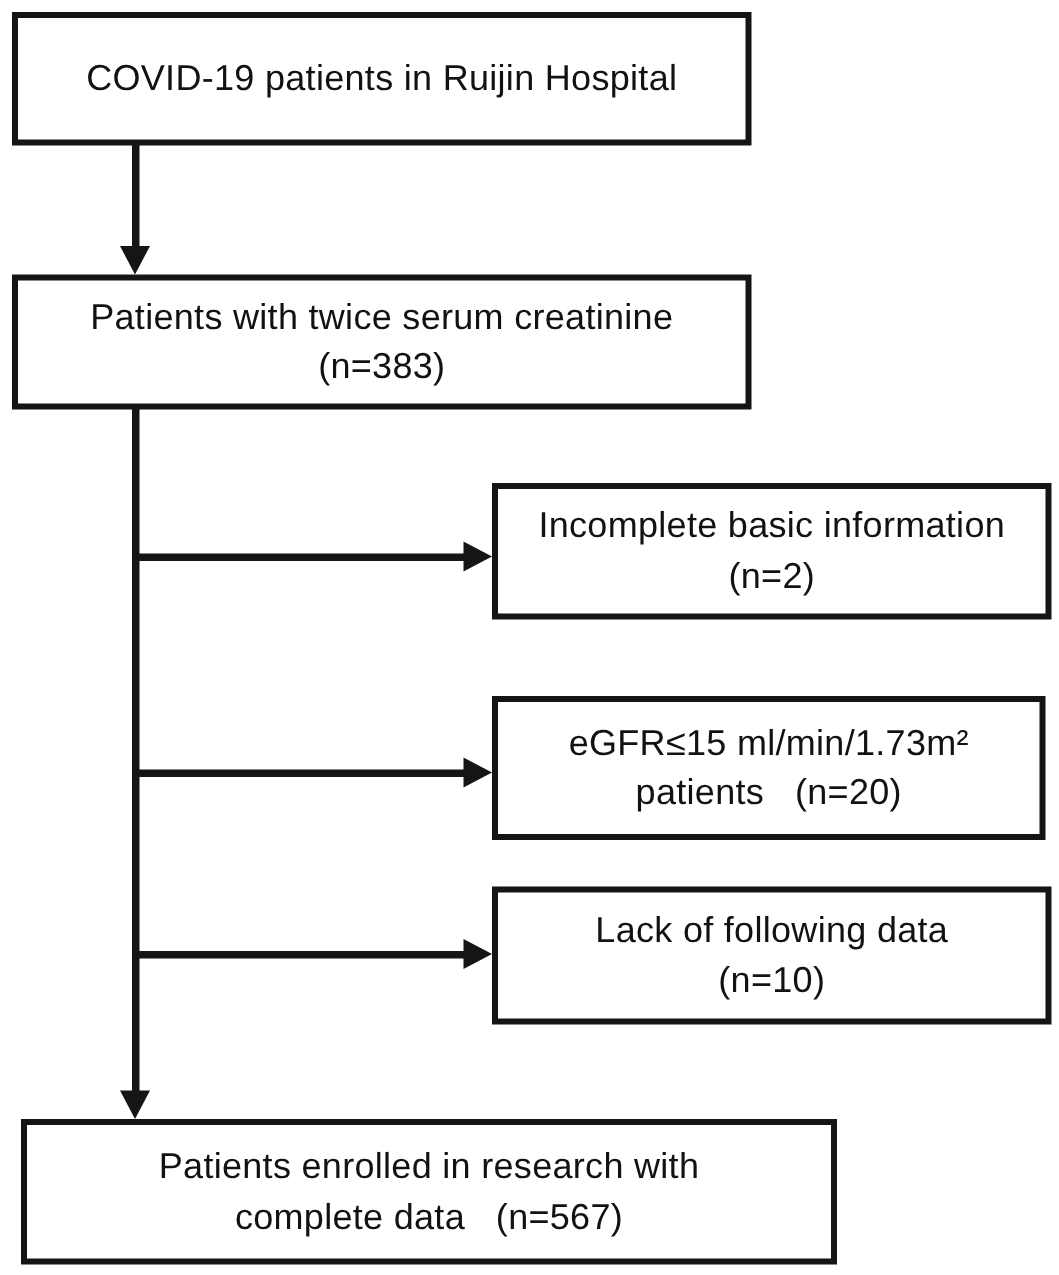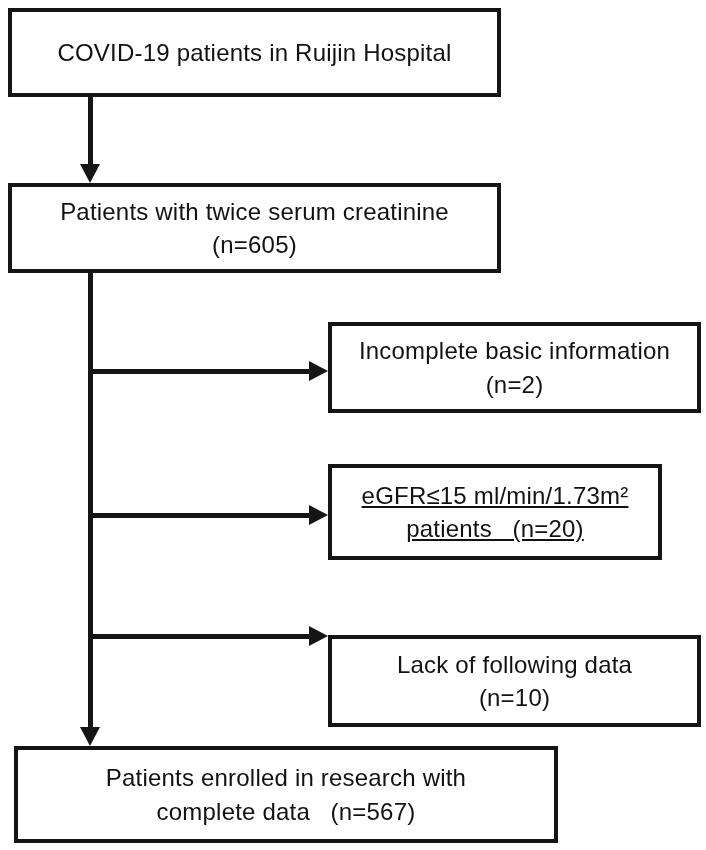--- a/index.html
+++ b/index.html
@@ -24,22 +24,22 @@
     text-align: center;
     font-size: 24px;
     line-height: 1.38;
     letter-spacing: 0.2px;
   }
   .box span { display: block; white-space: pre; }
 
   .box-initial { left: 8px;   top: 8px;   width: 493px; height: 89px; }
   .box-twice   { left: 8px;   top: 183px; width: 493px; height: 90px; }
   .box-excl1   { left: 328px; top: 322px; width: 373px; height: 91px; }
-  .box-excl2   { left: 328px; top: 464px; width: 334px; height: 96px; text-decoration: underline; }
-  .box-excl3   { left: 328px; top: 591px; width: 373px; height: 92px; margin-top: 44px; }
+  .box-excl2   { left: 328px; top: 464px; width: 369px; height: 96px; }
+  .box-excl3   { left: 328px; top: 591px; width: 373px; height: 92px; }
   .box-final   { left: 14px;  top: 746px; width: 544px; height: 97px; }
 
   .connector { position: absolute; background: #151515; }
   .v1 { left: 88px; top: 96px;  width: 5px;  height: 70px; }
   .v2 { left: 88px; top: 272px; width: 5px;  height: 456px; }
   .h1 { left: 88px; top: 369px; width: 222px; height: 5px; }
   .h2 { left: 88px; top: 513px; width: 222px; height: 5px; }
   .h3 { left: 88px; top: 634px; width: 222px; height: 5px; }
 
   .arrow-down {
@@ -68,21 +68,21 @@
 
   <div class="box box-initial">
     <span>COVID-19 patients in Ruijin Hospital</span>
   </div>
 
   <div class="connector v1"></div>
   <div class="arrow-down a1"></div>
 
   <div class="box box-twice">
     <span>Patients with twice serum creatinine</span>
-    <span>(n=605)</span>
+    <span>(n=383)</span>
   </div>
 
   <div class="connector v2"></div>
   <div class="arrow-down a2"></div>
 
   <div class="connector h1"></div>
   <div class="arrow-right ar1"></div>
   <div class="box box-excl1">
     <span>Incomplete basic information</span>
     <span>(n=2)</span>

